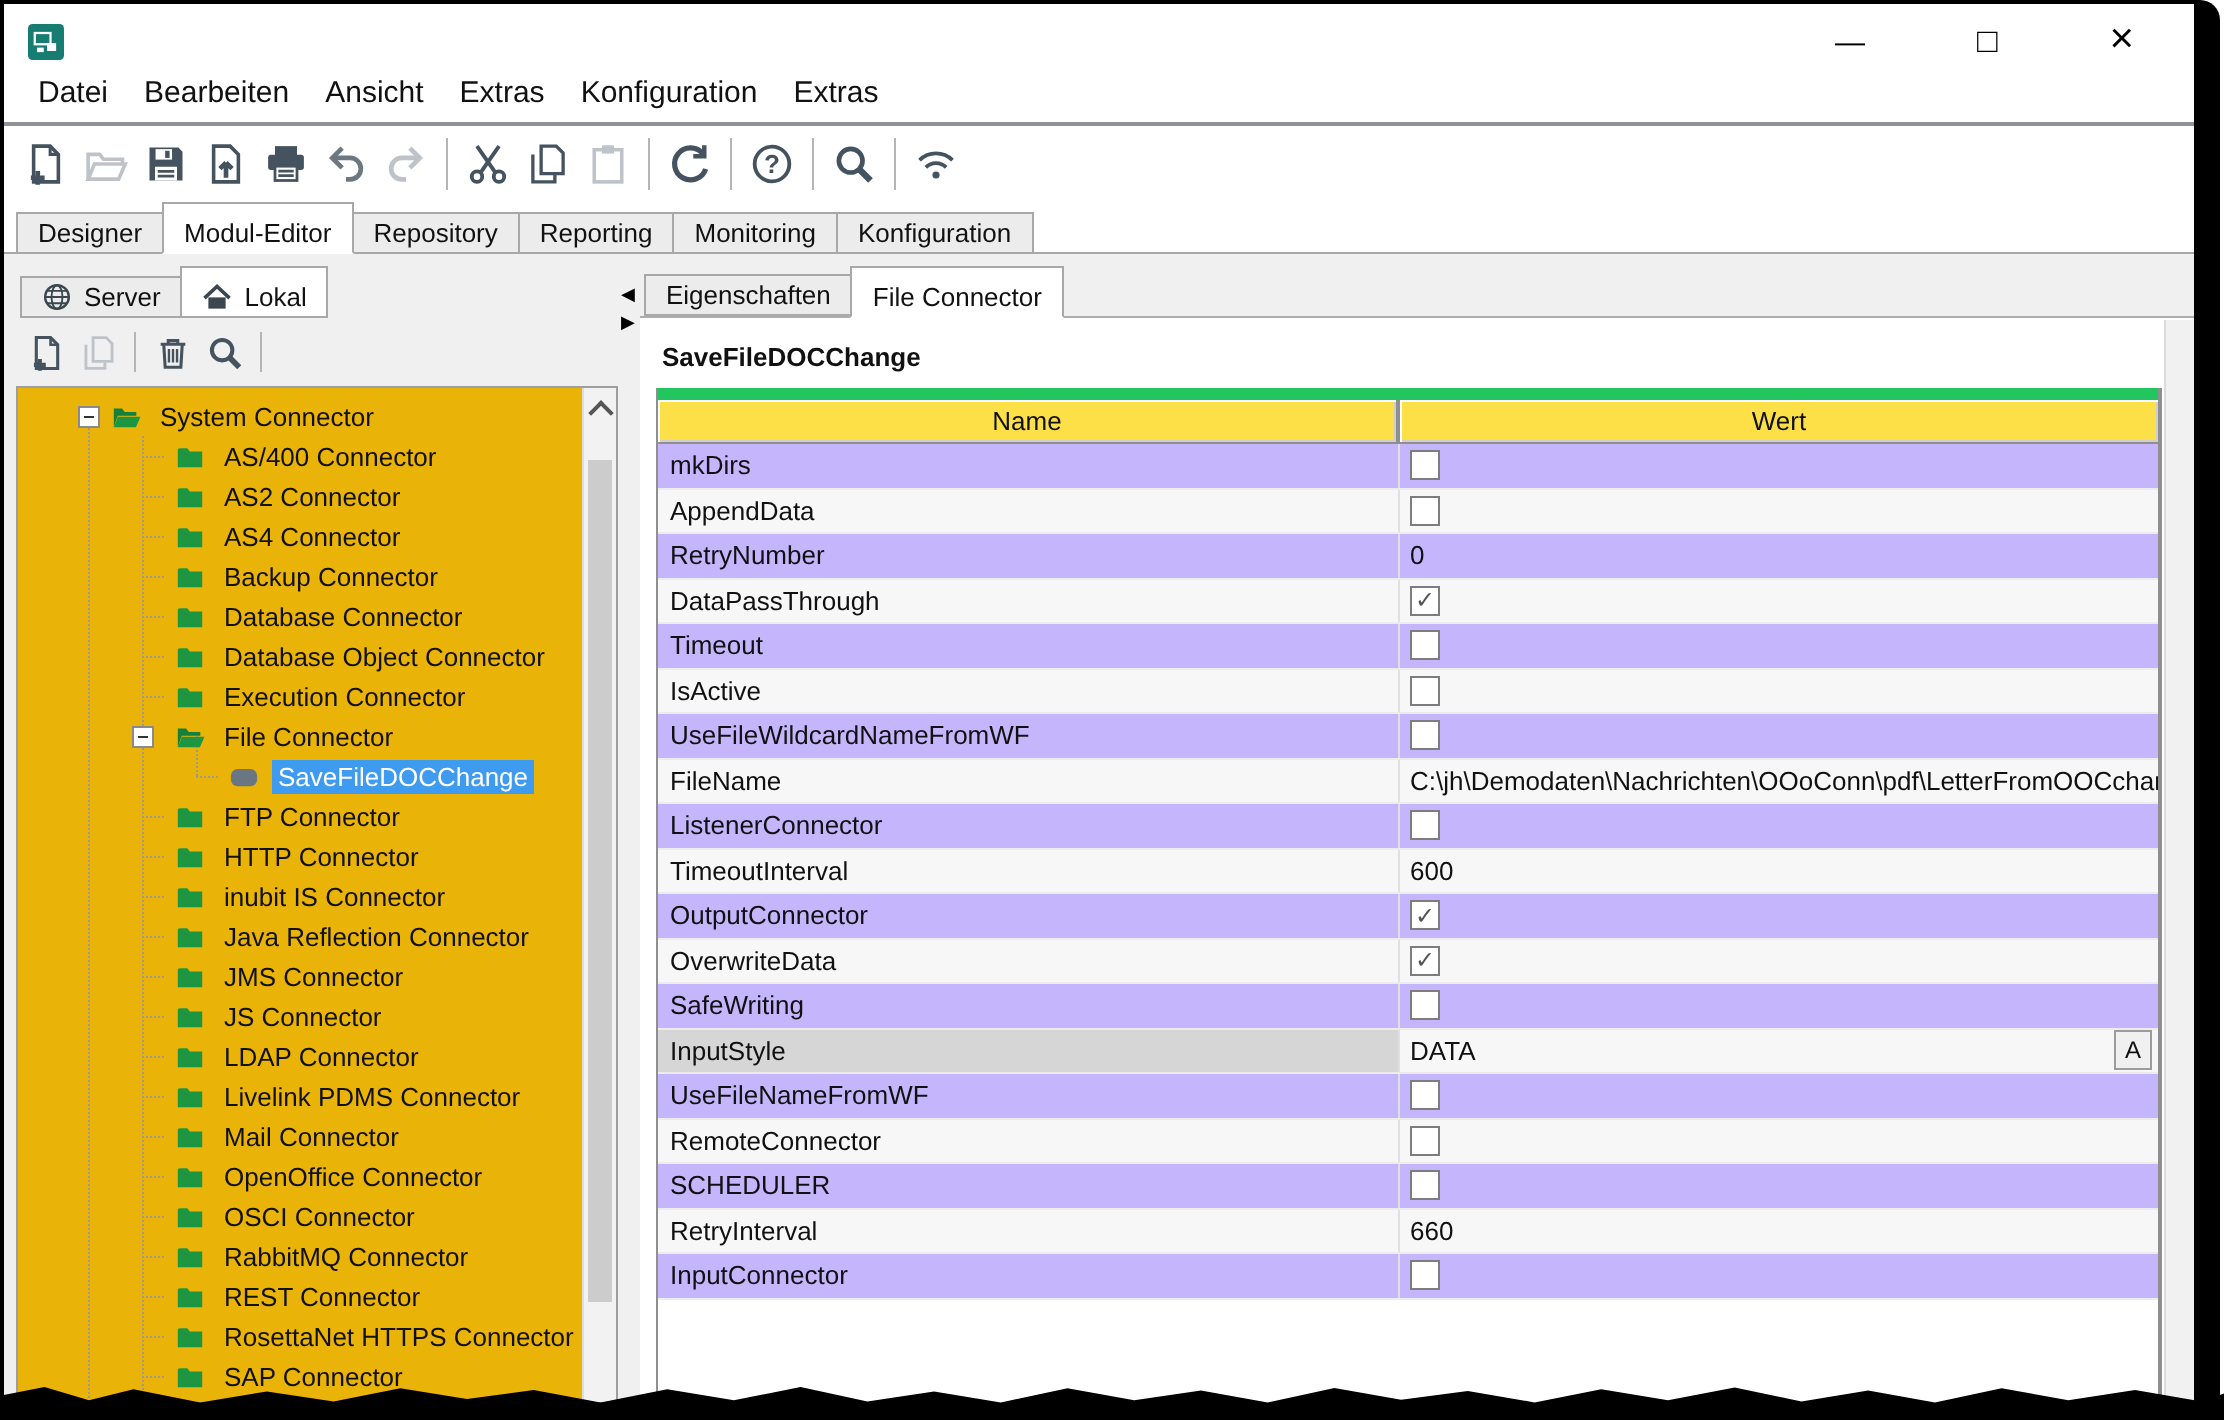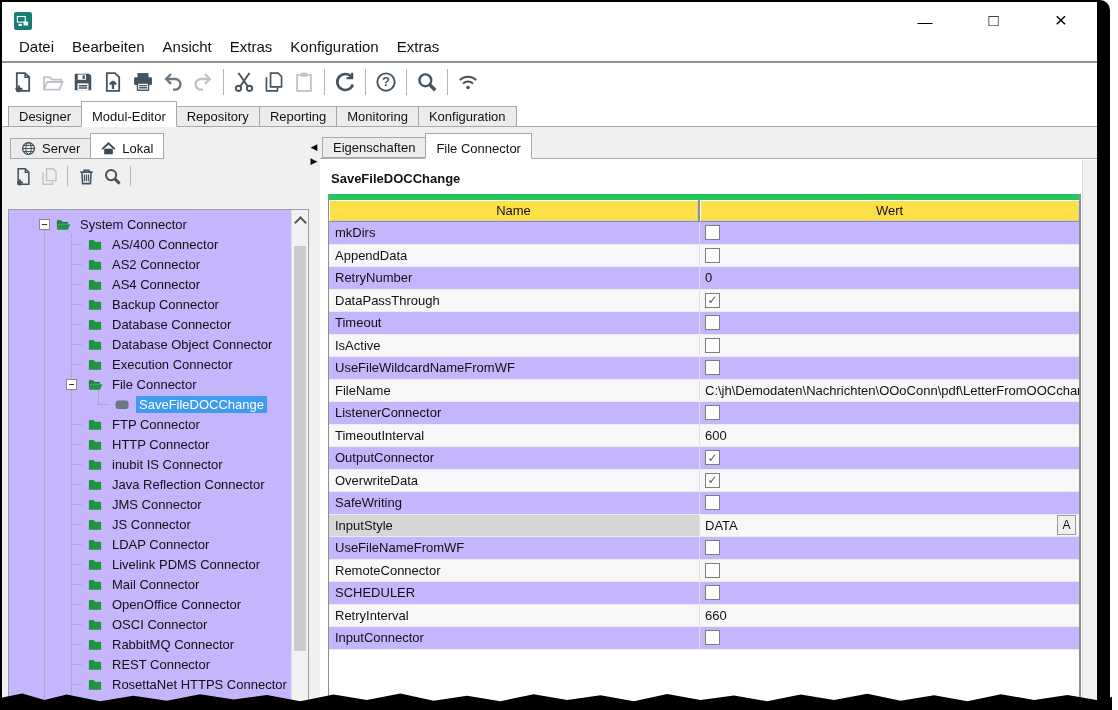--- a/index.html
+++ b/index.html
@@ -44,21 +44,21 @@
   .tab-ic svg{width:100%;height:100%;display:block}
   
   .content{flex:1;background:#f0f0f0;position:relative;overflow:hidden}
   
   .lp{position:absolute;left:6px;top:6px;width:301px;bottom:0;display:flex;flex-direction:column}
   .lp-tabs{padding-left:2px}
   .lp-toolbar{height:30px;display:flex;align-items:center;padding-left:2px;margin-top:2px}
   .lp-toolbar .tb-btn{width:26px;height:26px}
   .lp-toolbar .tb-ic{width:19px;height:19px}
   .lp-toolbar .tb-sep{height:20px}
-  .lp-tree{flex:1;background:#c4b5fd;border:1px solid #9e9e9e;position:relative;overflow:hidden;margin-top:18px}
+  .lp-tree{flex:1;background:#eab308;border:1px solid #9e9e9e;position:relative;overflow:hidden;margin-top:2px}
   .tree-inner{position:absolute;left:0;top:4px;right:17px;bottom:0;overflow:hidden}
   .tree-row{height:20px;display:flex;align-items:center;font-size:13px;white-space:nowrap;cursor:pointer}
   .lvl0{margin-left:30px}
   .lvl1{margin-left:62px}
   .lvl1.has-exp{margin-left:57px}
   .lvl2{margin-left:89px}
   .exp{width:11px;height:11px;box-sizing:border-box;border:1px solid #8a8a8a;background:#fff;
        position:relative;margin-right:5px;flex:0 0 auto}
   .lvl1.has-exp .exp{margin-right:10px}
   .exp::after{content:"";position:absolute;left:2px;right:2px;top:4px;height:1px;background:#333}

